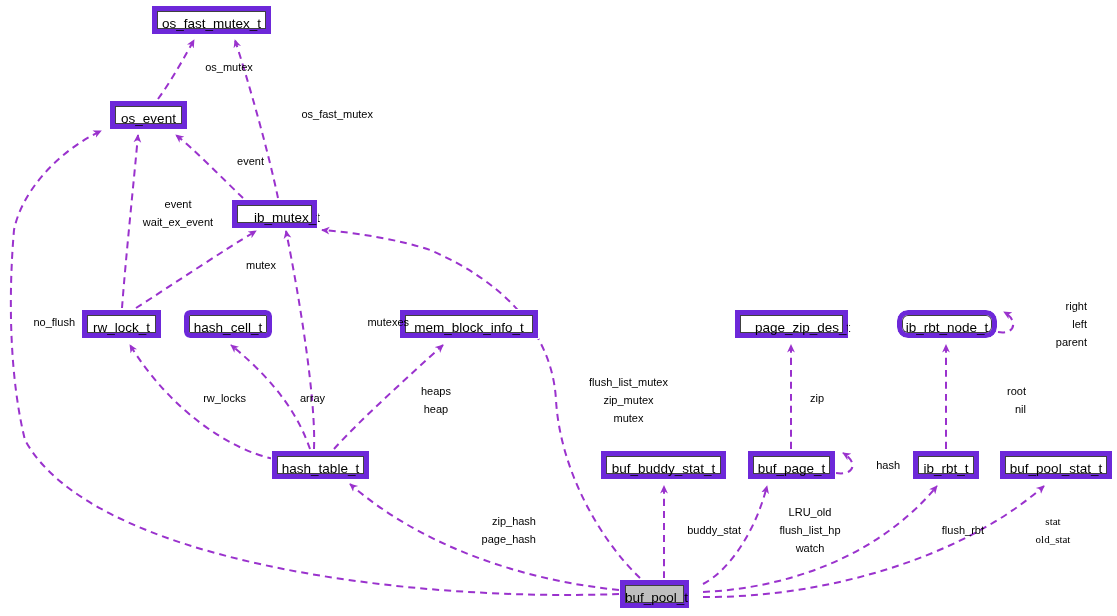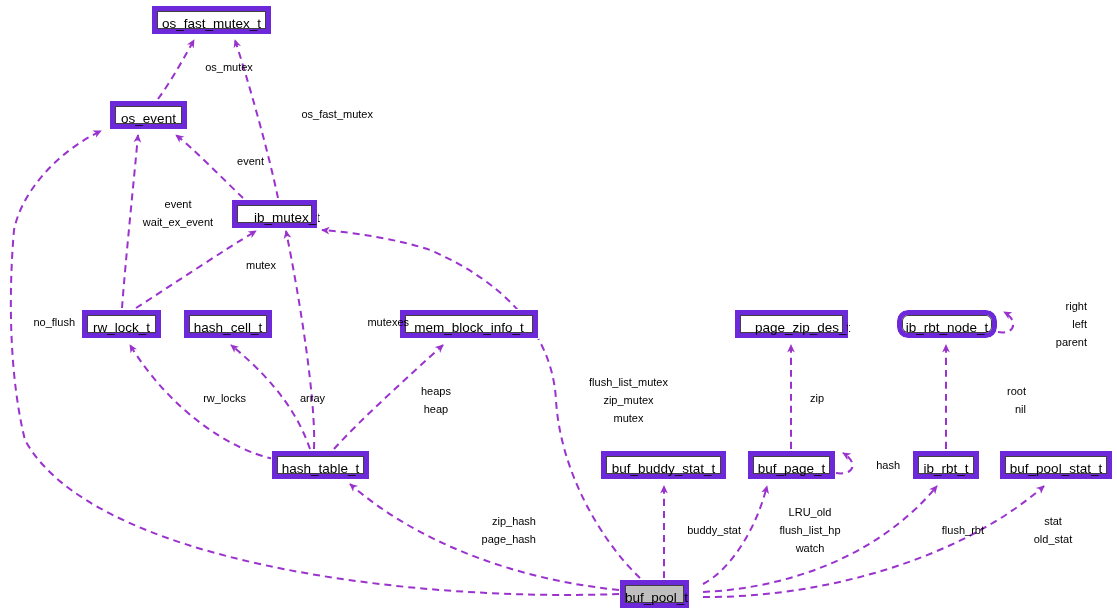--- a/index.html
+++ b/index.html
@@ -102,21 +102,21 @@
       <path d="M703,592 C790,588 880,555 937,486"></path>
 
       <path d="M703,597 C820,598 960,560 1044,486"></path>
     </g>
   </svg>
 
   <div class="node" style="left:152px; top:6px; width:119px;">os_fast_mutex_t</div>
   <div class="node" style="left:110px; top:101px; width:77px;">os_event</div>
   <div class="node" style="left:232px; top:200px; width:85px;padding-left:17px;">ib_mutex_t</div>
   <div class="node" style="left:82px; top:310px; width:79px;">rw_lock_t</div>
-  <div class="node" style="left:184px; top:310px; width:88px;">hash_cell_t</div>
+  <div class="node" style="left:184px; top:310px; width:88px;border-radius:6px;">hash_cell_t</div>
   <div class="node" style="left:400px; top:310px; width:138px;">mem_block_info_t</div>
   <div class="node" style="left:735px; top:310px; width:113px;padding-left:15px;">page_zip_des_t</div>
   <div class="node" style="left:897px; top:310px; width:100px;border-radius:11px;">ib_rbt_node_t</div>
   <div class="node" style="left:272px; top:451px; width:97px;">hash_table_t</div>
   <div class="node" style="left:601px; top:451px; width:125px;">buf_buddy_stat_t</div>
   <div class="node" style="left:748px; top:451px; width:87px;">buf_page_t</div>
   <div class="node" style="left:913px; top:451px; width:66px;">ib_rbt_t</div>
   <div class="node" style="left:1000px; top:451px; width:112px;">buf_pool_stat_t</div>
   <div class="node highlight" style="left:620px; top:580px; width:69px;">buf_pool_t</div>
 
@@ -142,16 +142,16 @@
 left
 parent</div>
   <div class="edge-label left" style="left:856px; top:456px; width:44px;">hash</div>
   <div class="edge-label" style="left:452px; top:512px; width:84px;text-align:right;">zip_hash
 page_hash</div>
   <div class="edge-label left" style="left:657px; top:521px; width:84px;">buddy_stat</div>
   <div class="edge-label" style="left:766px; top:503px; width:88px;">LRU_old
 flush_list_hp
 watch</div>
   <div class="edge-label left" style="left:912px; top:521px; width:72px;">flush_rbt</div>
-  <div class="edge-label" style="left:1022px; top:512px; width:62px;">stat
+  <div class="edge-label" style="left:1022px; top:512px; width:62px;font-family:Liberation Serif, serif;">stat
 old_stat</div>
 
 </div>
 
 </body></html>

